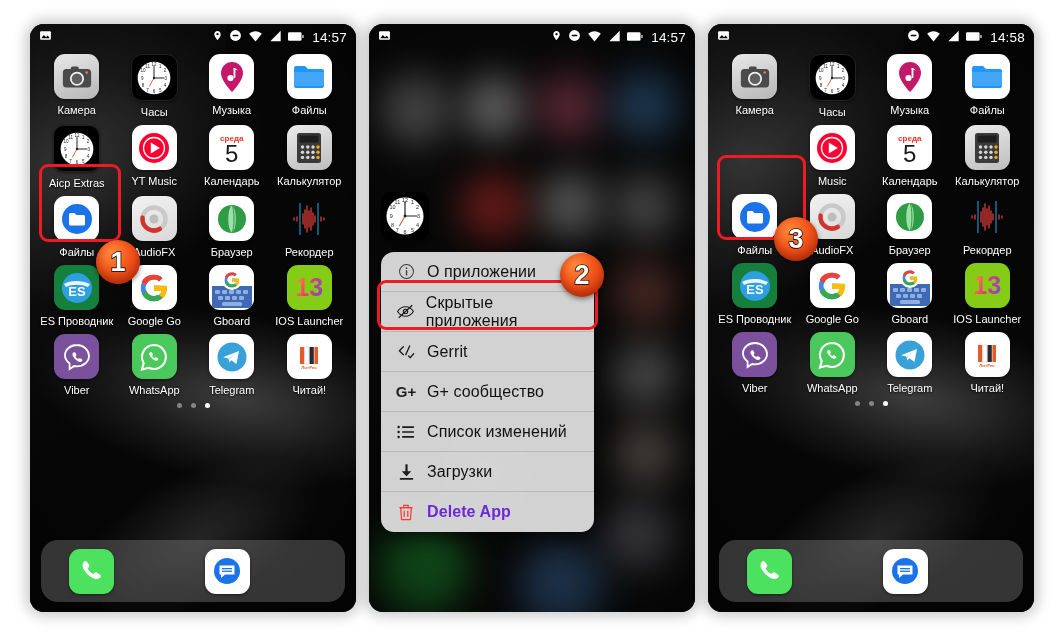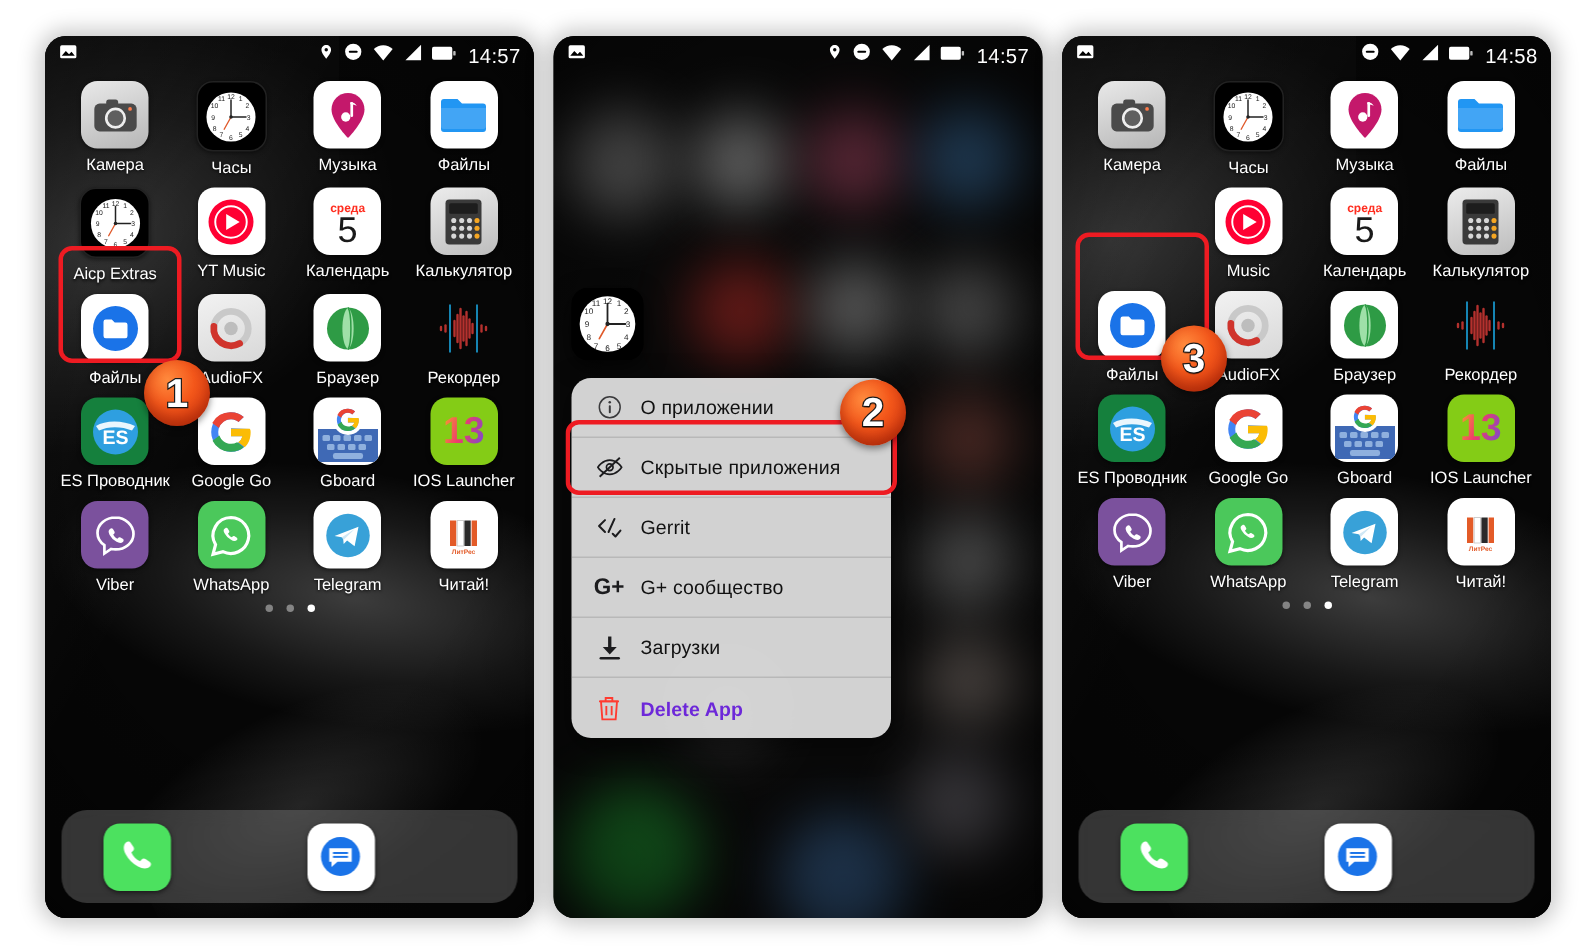--- a/index.html
+++ b/index.html
@@ -71,21 +71,21 @@
   
   .blurwall{position:absolute;inset:0;background:#0c0c0c;filter:blur(0px);}
   .bblob{position:absolute;border-radius:50%;filter:blur(18px);opacity:.85;}
   .menu{position:absolute;left:12px;width:213px;top:228px;border-radius:13px;overflow:hidden;
         background:rgba(226,226,226,.93);backdrop-filter:blur(10px);z-index:25;
         box-shadow:0 5px 18px rgba(0,0,0,.5);}
   .mi{display:flex;align-items:center;height:40px;padding:0 12px;box-sizing:border-box;
       border-bottom:1px solid rgba(120,120,120,.28);}
   .mi:last-child{border-bottom:none;}
   .mi .mic{width:26px;display:flex;align-items:center;justify-content:center;margin-right:8px;color:#1c1c1e;}
-  .mi .mtx{font-size:13px;color:#111;letter-spacing:.1px;}
+  .mi .mtx{font-size:16px;color:#111;letter-spacing:.1px;}
   .mi.danger .mtx{color:#6d28d9;font-weight:bold;}
   .mi.danger .mic{color:#ff3b30;}
   .focus-icon{position:absolute;left:12px;top:168px;width:48px;height:48px;border-radius:11px;z-index:24;
         box-shadow:0 4px 14px rgba(0,0,0,.65);overflow:hidden;}
 
   
   .ic-camera{background:linear-gradient(160deg,#e9e9e9,#b6b6b6);}
   .ic-clock{background:#000;border:1px solid #222;}
   .ic-music{background:#fff;}
   .ic-files{background:#fff;}
@@ -625,20 +625,35 @@
               </svg>
           </span>
           <span class="mtx">Gerrit</span>
         </div>
         <div class="mi">
           <span class="mic gplus">G+</span>
           <span class="mtx">G+ сообщество</span>
         </div>
         <div class="mi">
           <span class="mic">
+            <svg width="18" height="16" viewBox="0 0 22 18">
+                <g fill="#1c1c1e">
+                  <circle cx="2" cy="3" r="1.5"></circle>
+                  <circle cx="2" cy="9" r="1.5"></circle>
+                  <circle cx="2" cy="15" r="1.5"></circle>
+                  <rect x="6" y="2" width="15" height="2" rx="1"></rect>
+                  <rect x="6" y="8" width="15" height="2" rx="1"></rect>
+                  <rect x="6" y="14" width="15" height="2" rx="1"></rect>
+                </g>
+              </svg>
+          </span>
+          <span class="mtx">Список изменений</span>
+        </div>
+        <div class="mi">
+          <span class="mic">
             <svg width="17" height="18" viewBox="0 0 20 20">
                 <g fill="#1c1c1e">
                   <rect x="8.7" y="1" width="2.6" height="10"></rect>
                   <path d="M4.5 9.2L10 15l5.5-5.8z"></path>
                   <rect x="2" y="17" width="16" height="2" rx="1"></rect>
                 </g>
               </svg>
           </span>
           <span class="mtx">Загрузки</span>
         </div>

